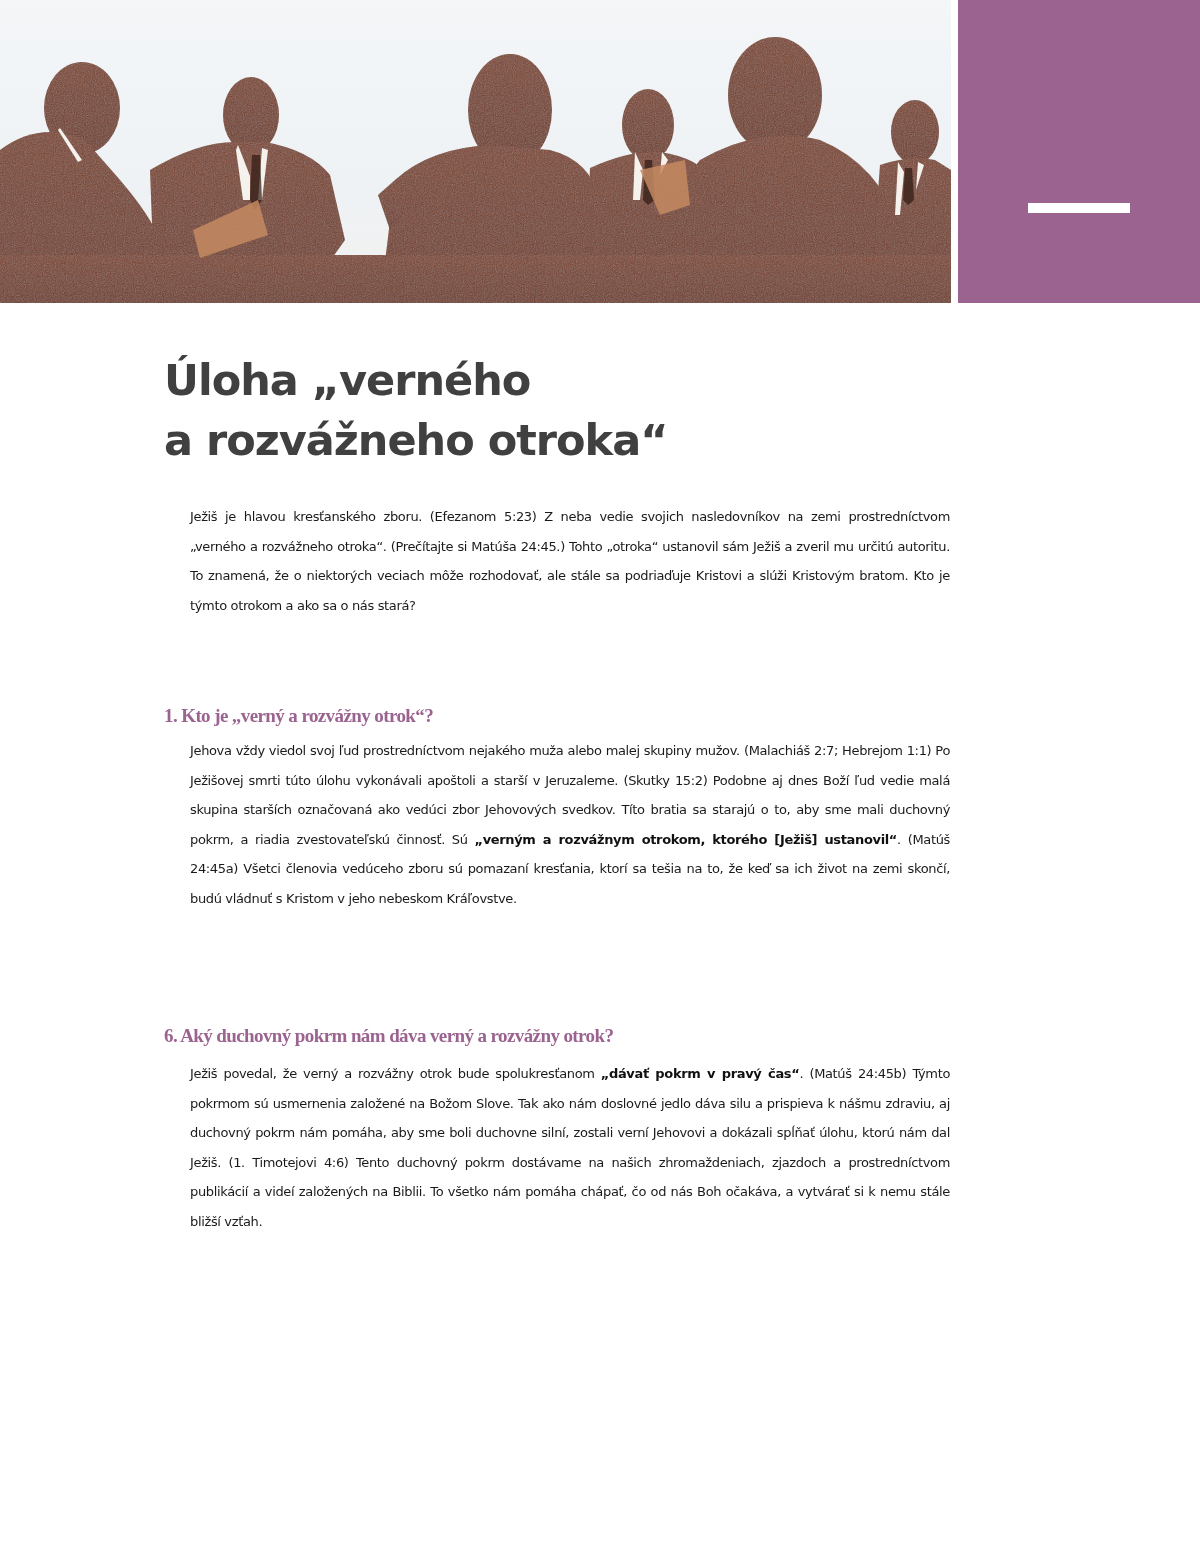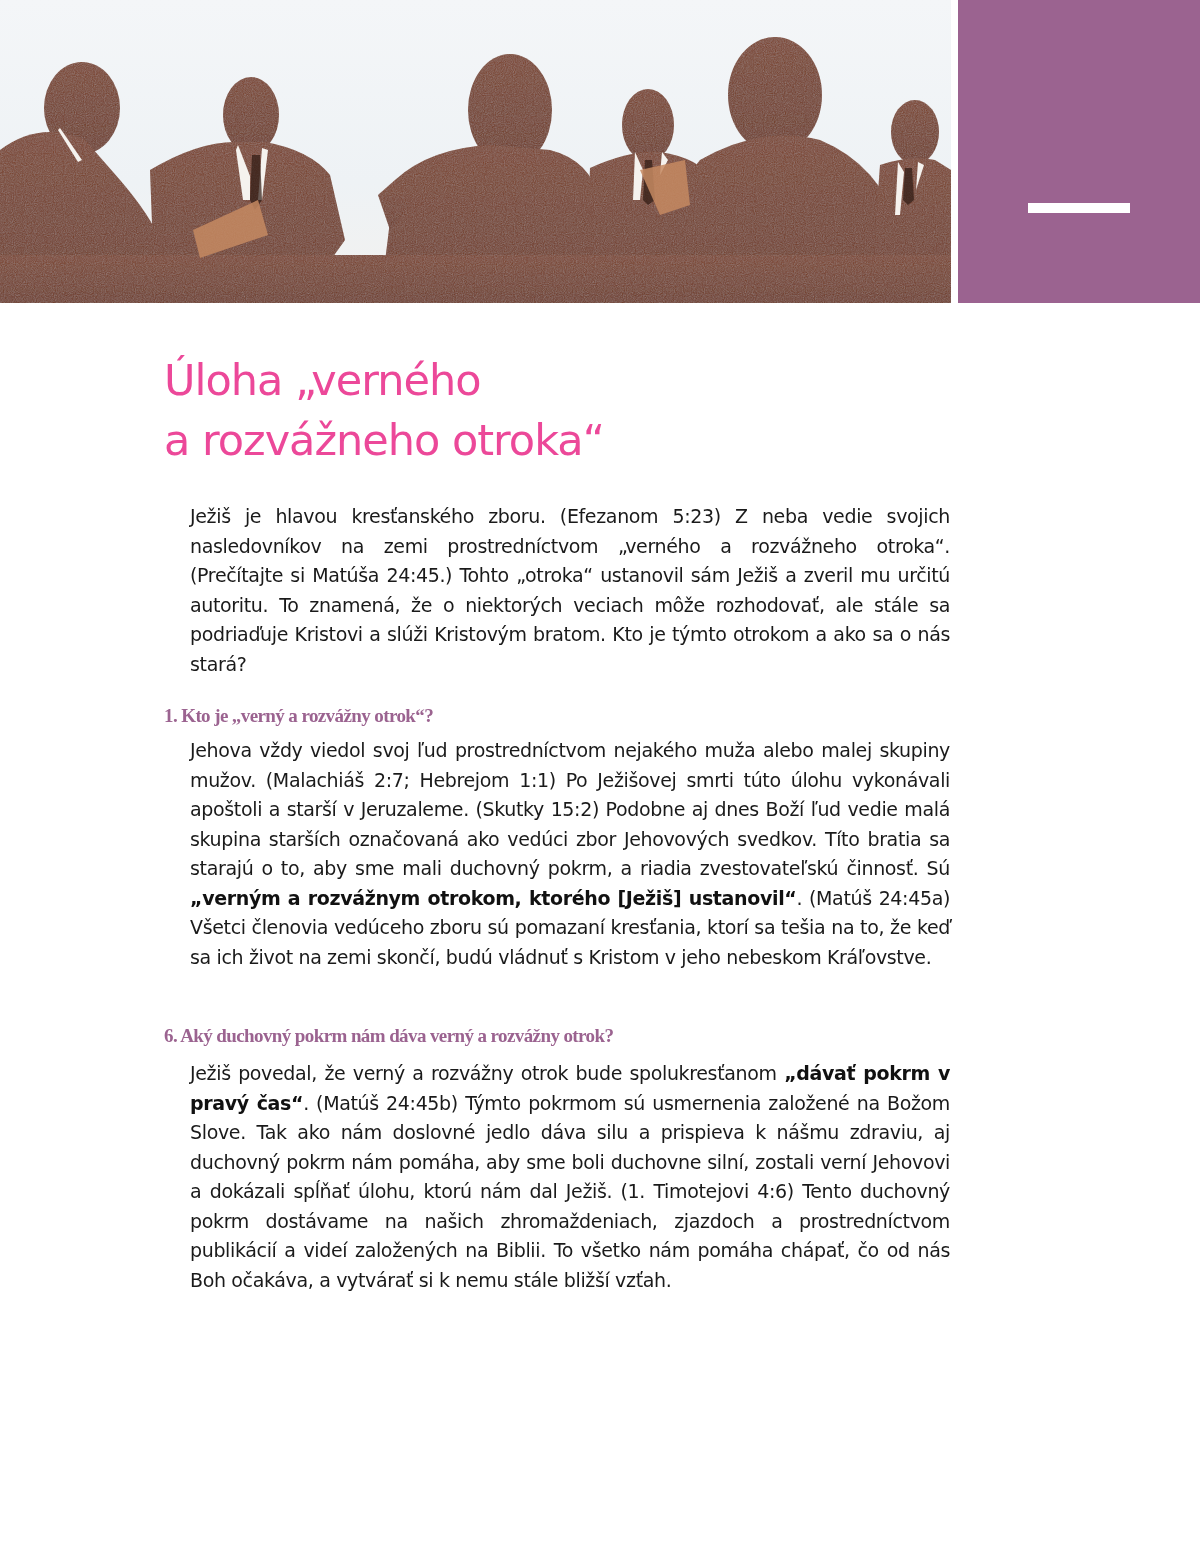--- a/index.html
+++ b/index.html
@@ -9,24 +9,24 @@
   .banner { position: absolute; left: 0; top: 0; width: 951px; height: 303px; overflow: hidden;
             background: linear-gradient(#f4f6f8, #eef2f5 60%, #f2f1ef); }
   .banner svg { position: absolute; left: 0; top: 0; width: 951px; height: 303px; }
 
   .lesson-box { position: absolute; left: 958px; top: 0; width: 242px; height: 303px; background: #9b6390; }
   .lesson-number { position: absolute; left: 0; top: 100px; width: 242px; text-align: center; color: #ffffff;
                    font-family: "DejaVu Sans", sans-serif; font-weight: bold; font-size: 80px; line-height: 90px; letter-spacing: -2px; }
   .lesson-underline { position: absolute; left: 70px; top: 203px; width: 102px; height: 10px; background: #ffffff; }
 
   .title { position: absolute; left: 164px; top: 350px; width: 700px; margin: 0;
-           font-family: "DejaVu Sans", sans-serif; font-weight: normal; font-size: 43px; line-height: 60px; letter-spacing: -1px; color: #ec4899; }
+           font-family: "DejaVu Sans", sans-serif; font-weight: bold; font-size: 43px; line-height: 60px; letter-spacing: -1px; color: #404040; }
 
   .para { position: absolute; left: 190px; width: 760px; margin: 0;
-          font-family: "DejaVu Sans", sans-serif; font-size: 19px; line-height: 29.5px; text-align: justify;
+          font-family: "DejaVu Sans", sans-serif; font-size: 13px; line-height: 29.5px; text-align: justify;
           color: #1a1a1a; letter-spacing: -0.35px; }
   .para b { font-weight: bold; color: #111; }
 
   .question { position: absolute; left: 164px; margin: 0; font-family: Liberation Serif, serif;
               font-weight: bold; font-size: 19px; line-height: 28px; color: #9b6390; letter-spacing: -0.6px; }
 </style>
 </head>
 <body>
 
 <div class="banner">

